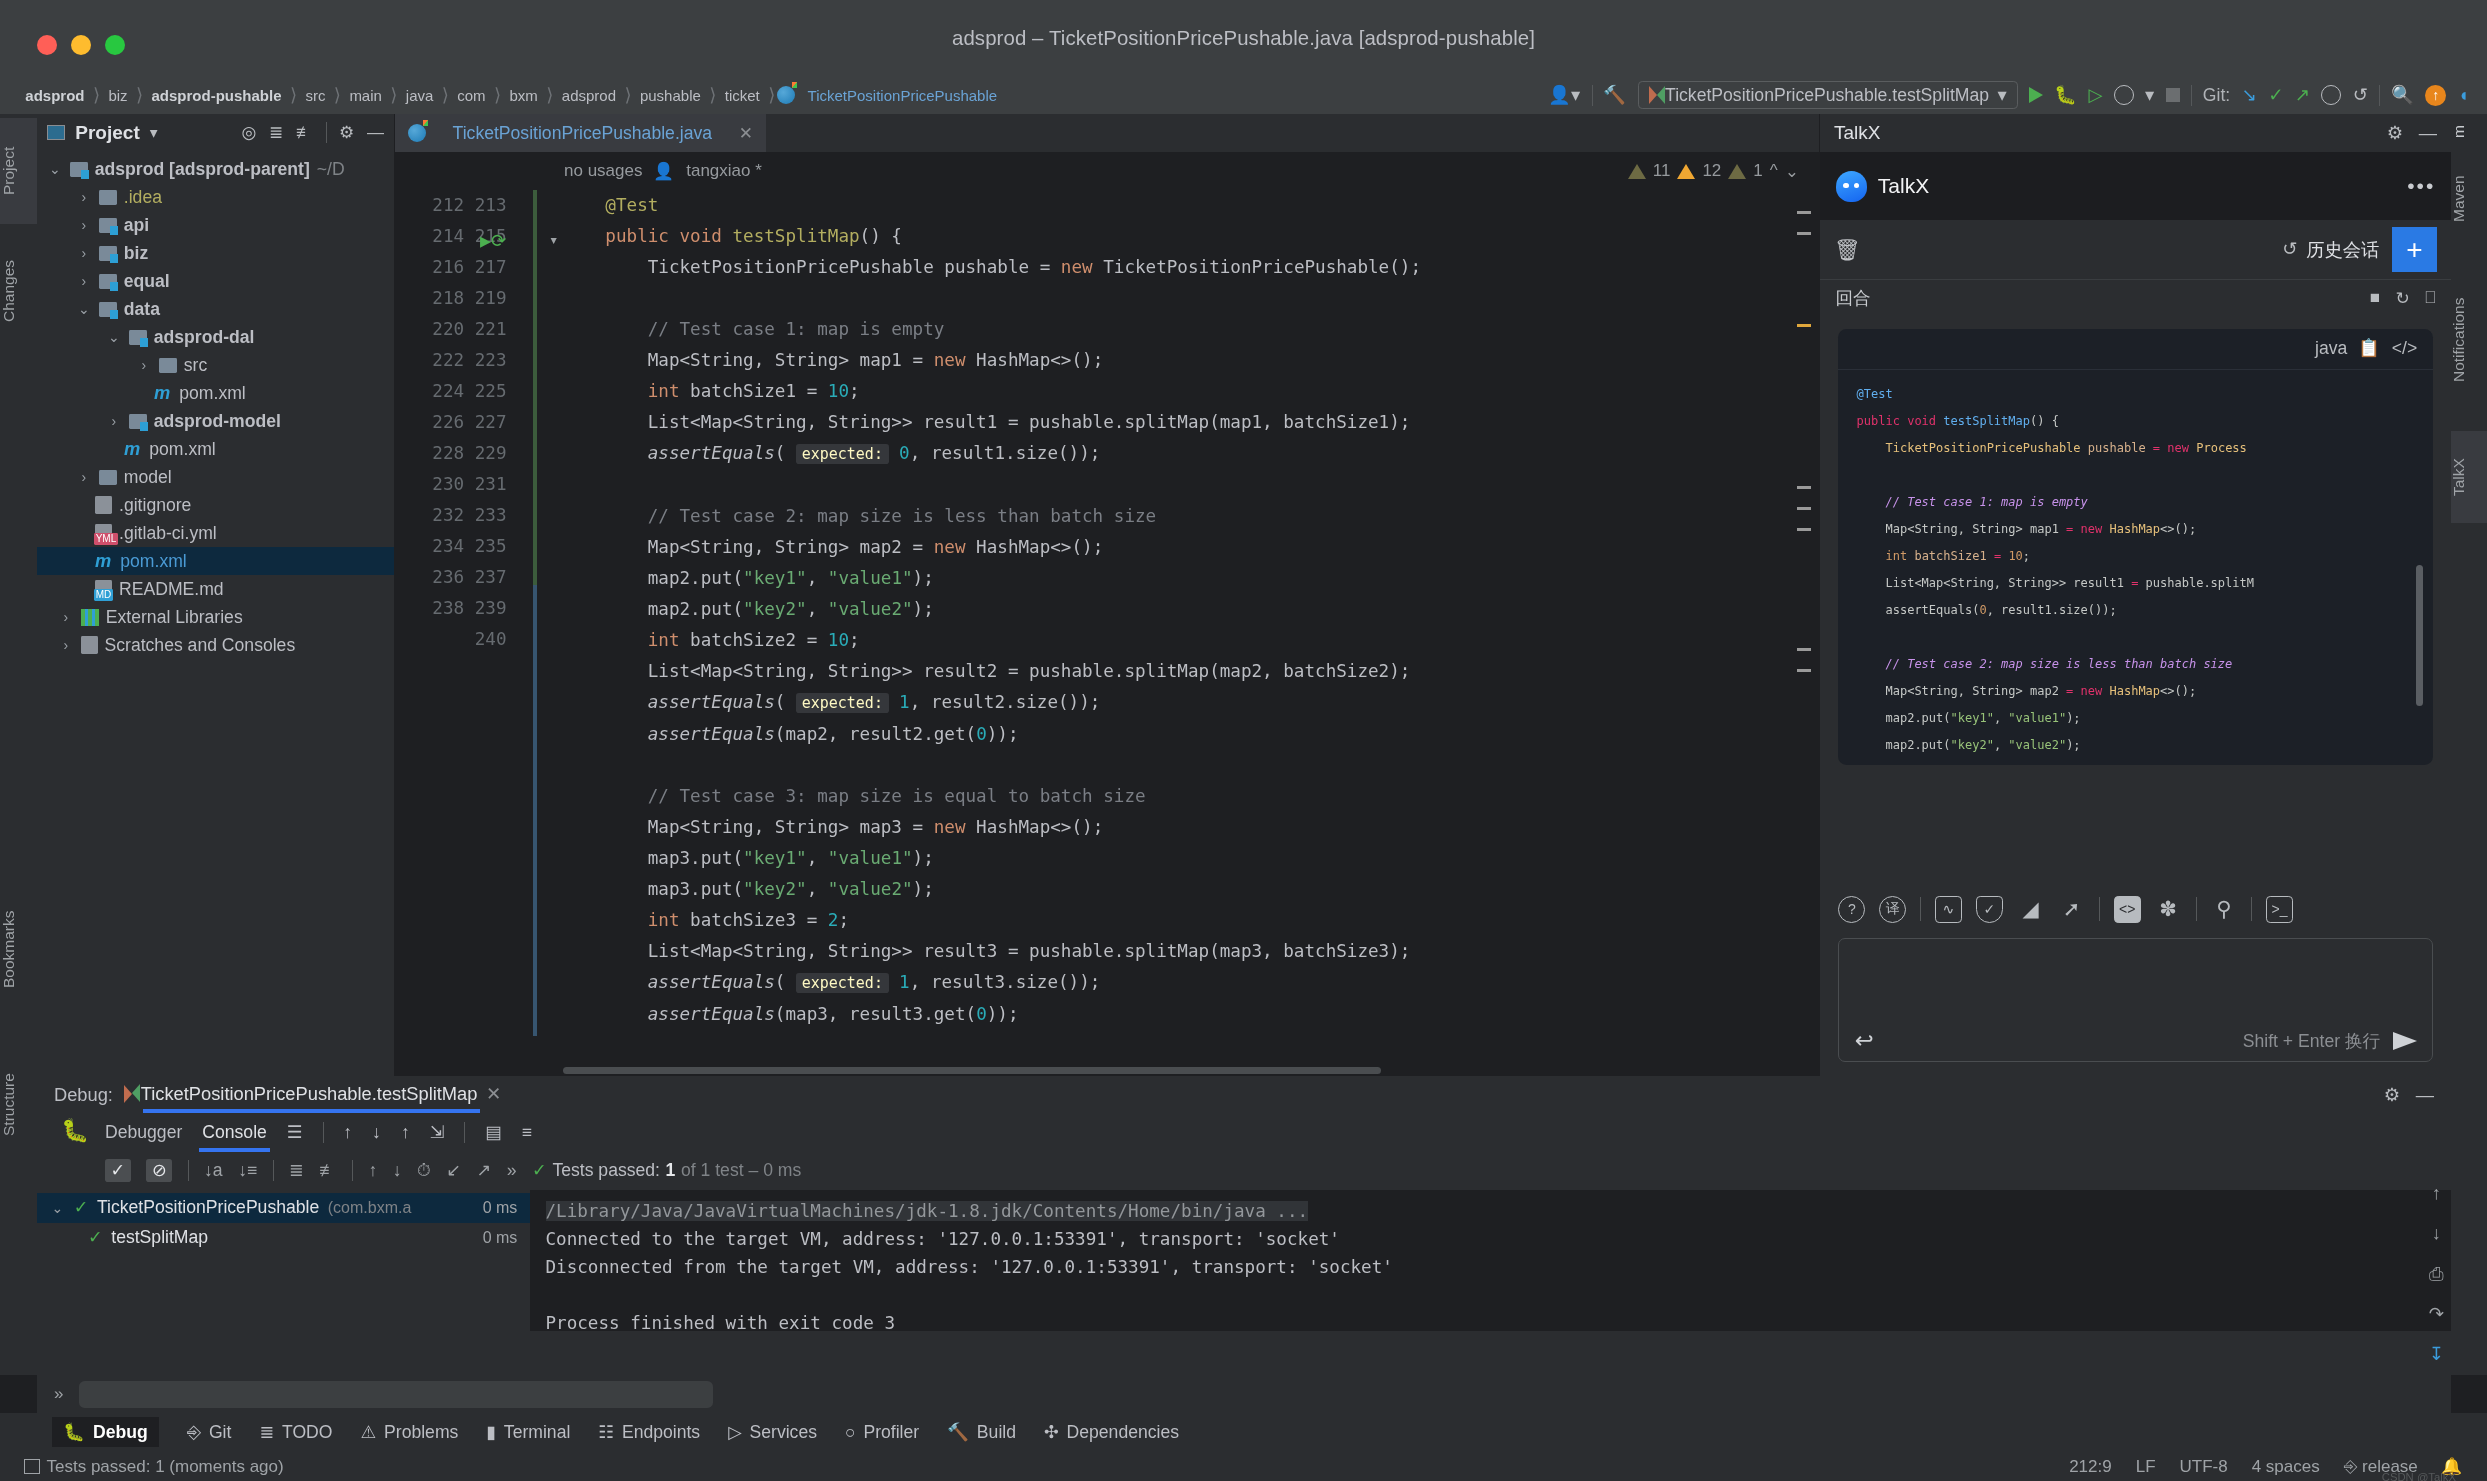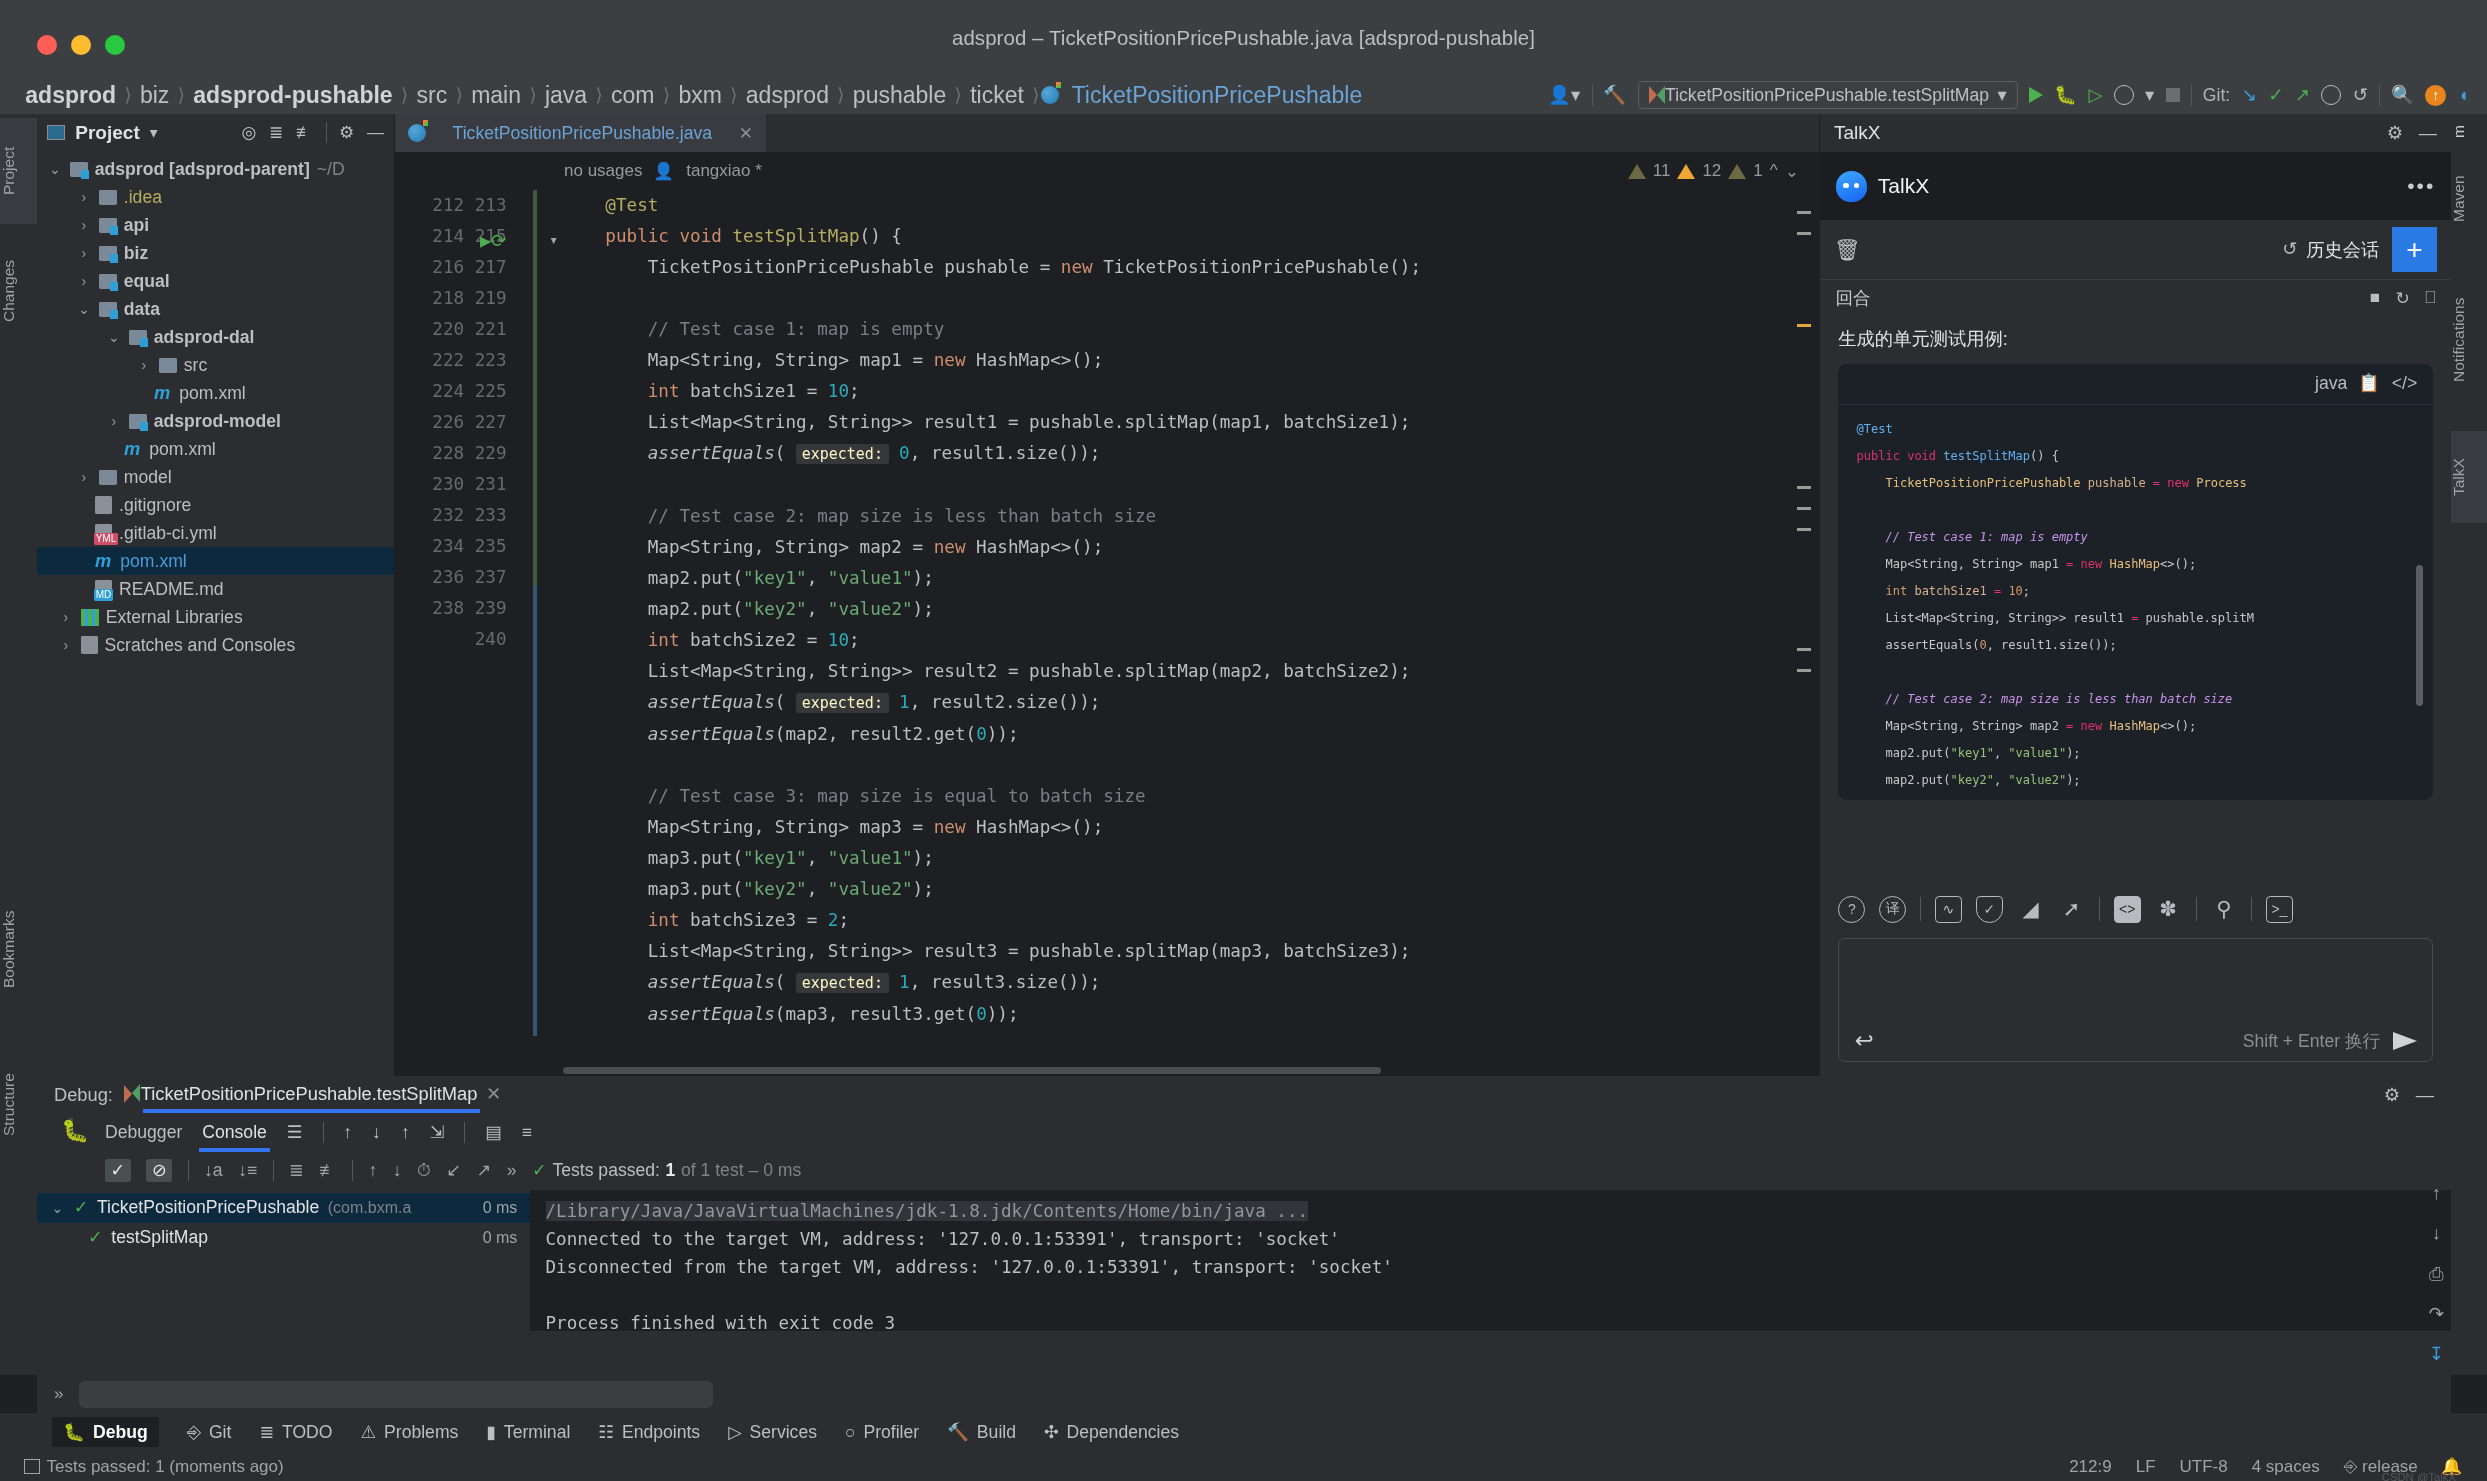--- a/index.html
+++ b/index.html
@@ -14,21 +14,21 @@
   .dot { width:20px; height:20px; border-radius:50%; }
   .dot.r{background:#ff5f57;} .dot.y{background:#febc2e;} .dot.g{background:#28c840;}
   .win-title { position:absolute; left:0; top:0; width:2487px; height:76px;
     display:flex; align-items:center; justify-content:center;
     color:#bcbec4; font-size:20.4px; letter-spacing:0.1px; }
 
   
   .navbar { position:absolute; left:0; top:76px; width:2487px; height:38px;
     background:#3c3f41; display:flex; align-items:center; padding:0 18.3px; }
   .crumbs { display:flex; align-items:center; gap:0; }
-  .crumb { color:#bcbec4; font-size:23px; padding:0 7px; white-space:nowrap;}
+  .crumb { color:#bcbec4; font-size:15px; padding:0 7px; white-space:nowrap;}
   .crumb.b { font-weight:bold; color:#cfd2d6;}
   .crumb.cls { color:#6aa3d5; }
   .sep { color:#6e7276; font-size:18.3px; padding:0 1.4px; }
   .cicon { width:18.3px; height:18.3px; border-radius:50%;
     background:radial-gradient(circle at 35% 35%, #56a8d8, #1d7ab5);
     display:inline-block; position:relative; margin-right:5.6px; }
   .cicon::after{content:"";position:absolute;right:-2.1px;top:-3.5px;width:0;height:0;
     border-left:5.6px solid #ff7a33;border-bottom:6.3px solid #3ec54e;}
 
   .nav-right { margin-left:auto; display:flex; align-items:center; gap:11.3px; }
@@ -563,21 +563,20 @@
 
     <div class="tx-sub">
       <span>回合</span>
       <span class="ri">
         <span>■</span>
         <span>↻</span>
         <span>⎕</span>
       </span>
     </div>
 
-    <div class="tx-msg">生成的单元测试用例:</div>
 
     <div class="codecard">
       <div class="cc-head">
         <span>java</span>
         <span>📋</span>
         <span>&lt;/&gt;</span>
       </div>
       <div class="cc-body"><span class="an">@Test</span>
 <span class="kk">public void </span><span class="fn">testSplitMap</span>() {
     <span class="ty">TicketPositionPricePushable</span> <span class="vr">pushable</span> <span class="kk">=</span> <span class="kk">new</span> <span class="ty">Process</span>

